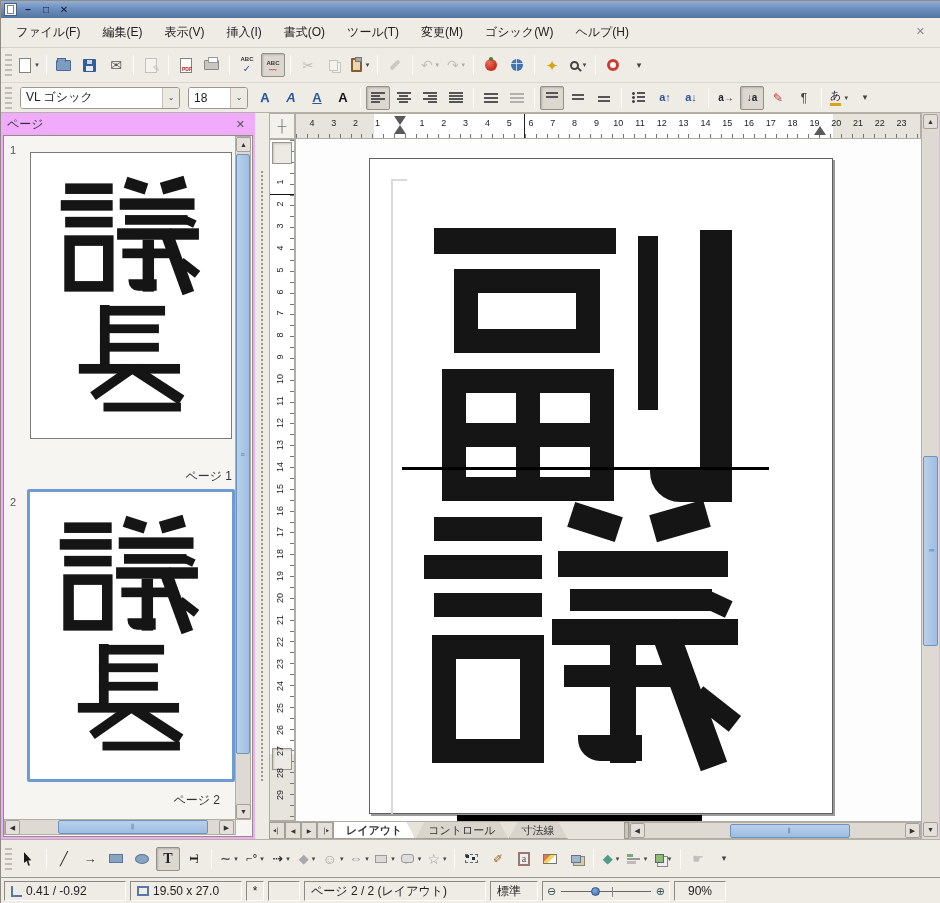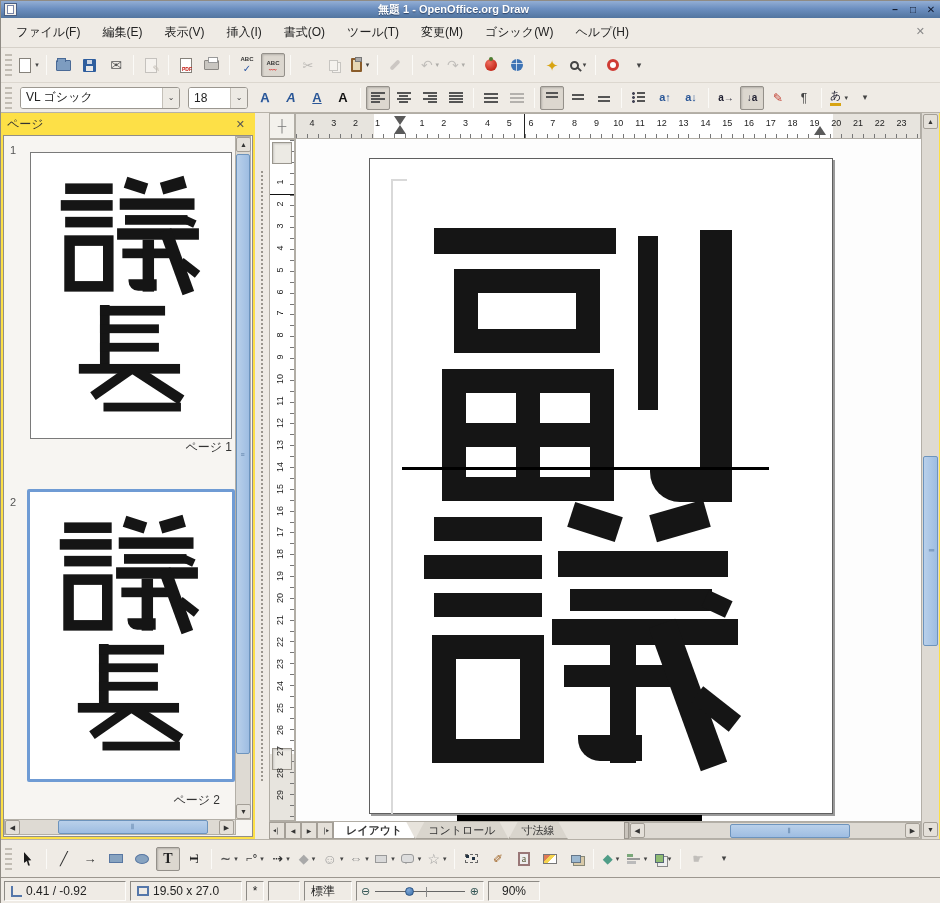--- a/index.html
+++ b/index.html
@@ -125,21 +125,21 @@
     background-image:linear-gradient(#7aa87a,#7aa87a),linear-gradient(#999,#999),linear-gradient(#bbb,#bbb);
     background-size:6px 3px,13px 2px,9px 3px;background-position:0 0,0 4px,0 7px}
   .ic-arrange .art{display:block;width:9px;height:9px;background:#8fbc72;border:1px solid #567;box-shadow:3px 3px 0 0 #eee,3px 3px 0 1px #888}
   .ic-interaction .g{font-size:13px;color:#777}
   
   .combo{display:flex;align-items:center;height:22px;background:#fff;border:1px solid #9b9790;border-radius:3px;margin:0 4px;overflow:hidden}
   .combo input{border:none;outline:none;height:100%;padding:0 5px;font-size:12px;font-family:inherit;background:#fff;color:#222}
   .combo .cbtn{width:17px;height:100%;border-left:1px solid #c4c0b8;background:#edeae4;display:flex;align-items:center;justify-content:center;font-size:8px;color:#444}
 
   
-  #main{position:absolute;left:0;top:112px;width:940px;height:726px;background:#fde047}
+  #main{position:absolute;left:0;top:112px;width:940px;height:726px;background:#f0abfc}
   
   #panel{position:absolute;left:0;top:0;width:254px;height:726px}
   #panel-header{position:absolute;left:2px;top:0;width:250px;height:22px;display:flex;align-items:center;padding:0 4px;color:#333}
   #panel-close{margin-left:auto;color:#555;font-size:11px;font-weight:bold;padding:0 4px}
   #panel-frame{position:absolute;left:2px;top:22px;width:250px;height:702px;border:1px solid #928e87;background:#f7f5f2}
   .page-num{position:absolute;left:6px;color:#555;font-size:11px}
   .thumb{position:absolute;background:#fff;border:1px solid #7a7a7a;width:202px;height:287px}
   .thumb.selected{border:3px solid #6f9bd4;border-radius:2px;width:208px;height:293px}
   .thumb-label{position:absolute;width:200px;text-align:right;color:#333;font-size:12px}
   
@@ -215,21 +215,20 @@
 </style>
 </head>
 <body>
 
 <div id="app">
 
   <div id="titlebar">
     <span id="title-icon">
         <i></i>
       </span>
-    <span id="title-text">無題 1 - OpenOffice.org Draw</span>
     <span class="tctl">–</span>
     <span class="tctl">□</span>
     <span class="tctl">✕</span>
   </div>
 
   <div id="menubar">
 
   <span class="menu-item ic-file">ファイル(F)</span>
       <span class="menu-item ic-edit">編集(E)</span>
       <span class="menu-item ic-view">表示(V)</span>
@@ -464,21 +463,21 @@
             <div class="st" style="left:84px;top:0;width:22px;height:146px"></div>
             <div class="st" style="left:84px;top:2px;width:148px;height:22px"></div>
             <div class="st" style="left:84px;top:44px;width:134px;height:20px"></div>
             <div class="st" style="left:84px;top:86px;width:134px;height:20px"></div>
             <div class="st" style="left:36px;top:134px;width:230px;height:22px"></div>
             <div class="st" style="left:58px;top:164px;width:112px;height:22px;transform:rotate(-35deg)"></div>
             <div class="st" style="left:148px;top:168px;width:132px;height:24px;transform:rotate(33deg)"></div>
             <div class="st" style="left:92px;top:222px;width:176px;height:20px"></div>
           </div>
         </div>
-        <span class="thumb-label" style="top:303px;left:28px">ページ 1</span>
+        <span class="thumb-label" style="top:332px;left:28px">ページ 1</span>
 
         <span class="page-num" style="top:360px">2</span>
         <div class="thumb selected" style="left:23px;top:353px">
           <span class="sr">議長</span>
           <div class="kwrap" style="left:28px;top:26px;width:320px;height:268px;transform:scale(0.44)">
             <div class="st" style="left:14px;top:10px;width:108px;height:24px"></div>
             <div class="st" style="left:4px;top:48px;width:118px;height:24px"></div>
             <div class="st" style="left:14px;top:86px;width:108px;height:24px"></div>
             <div class="sbx" style="left:12px;top:128px;width:112px;height:128px"></div>
             <div class="st" style="left:150px;top:2px;width:50px;height:26px;transform:rotate(18deg)"></div>
@@ -734,20 +733,23 @@
         <span>0.41 / -0.92</span>
       </span>
     <span class="sfield" style="width:112px">
         <span class="ic-size-marker"></span>
         <span>19.50 x 27.0</span>
       </span>
     <span class="sfield" style="width:18px;justify-content:center">
         <span>*</span>
       </span>
     <span class="sfield" style="width:32px"></span>
+    <span class="sfield" style="width:182px">
+        <span>ページ 2 / 2 (レイアウト)</span>
+      </span>
     <span class="sfield" style="width:48px">
         <span>標準</span>
       </span>
     <span id="zoom-slider">
       <span class="zs-btn">⊖</span>
       <span id="zs-track"></span>
       <span id="zs-tick"></span>
       <span id="zs-thumb"></span>
       <span class="zs-btn plus">⊕</span>
     </span>

